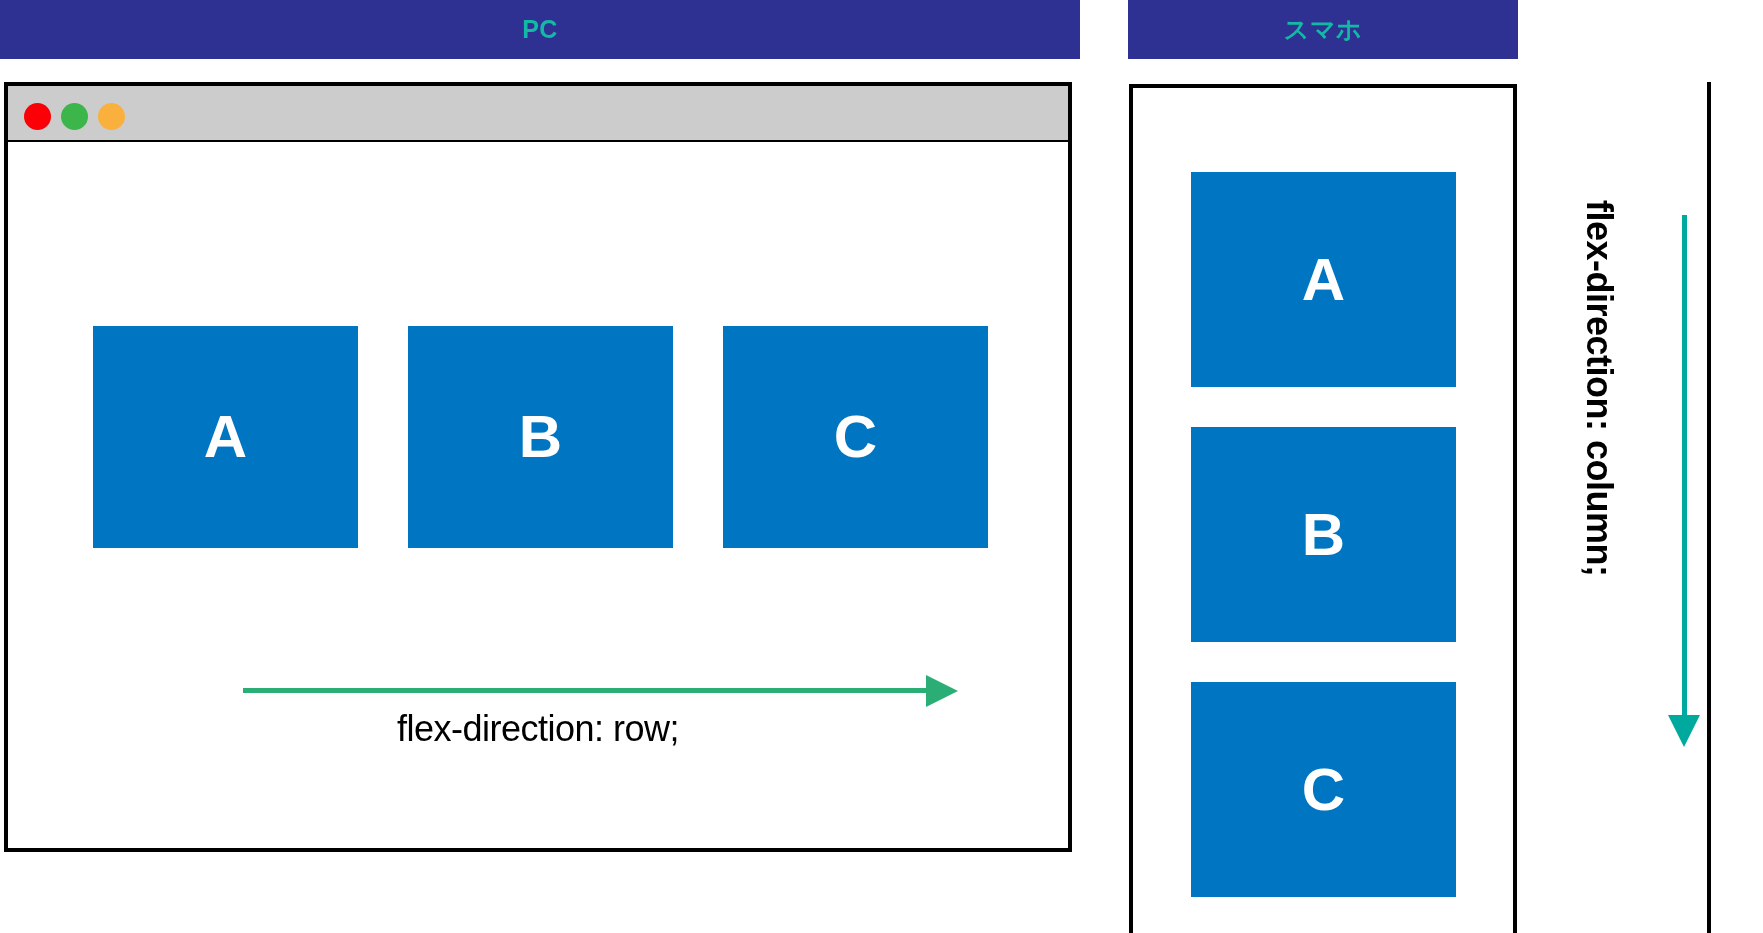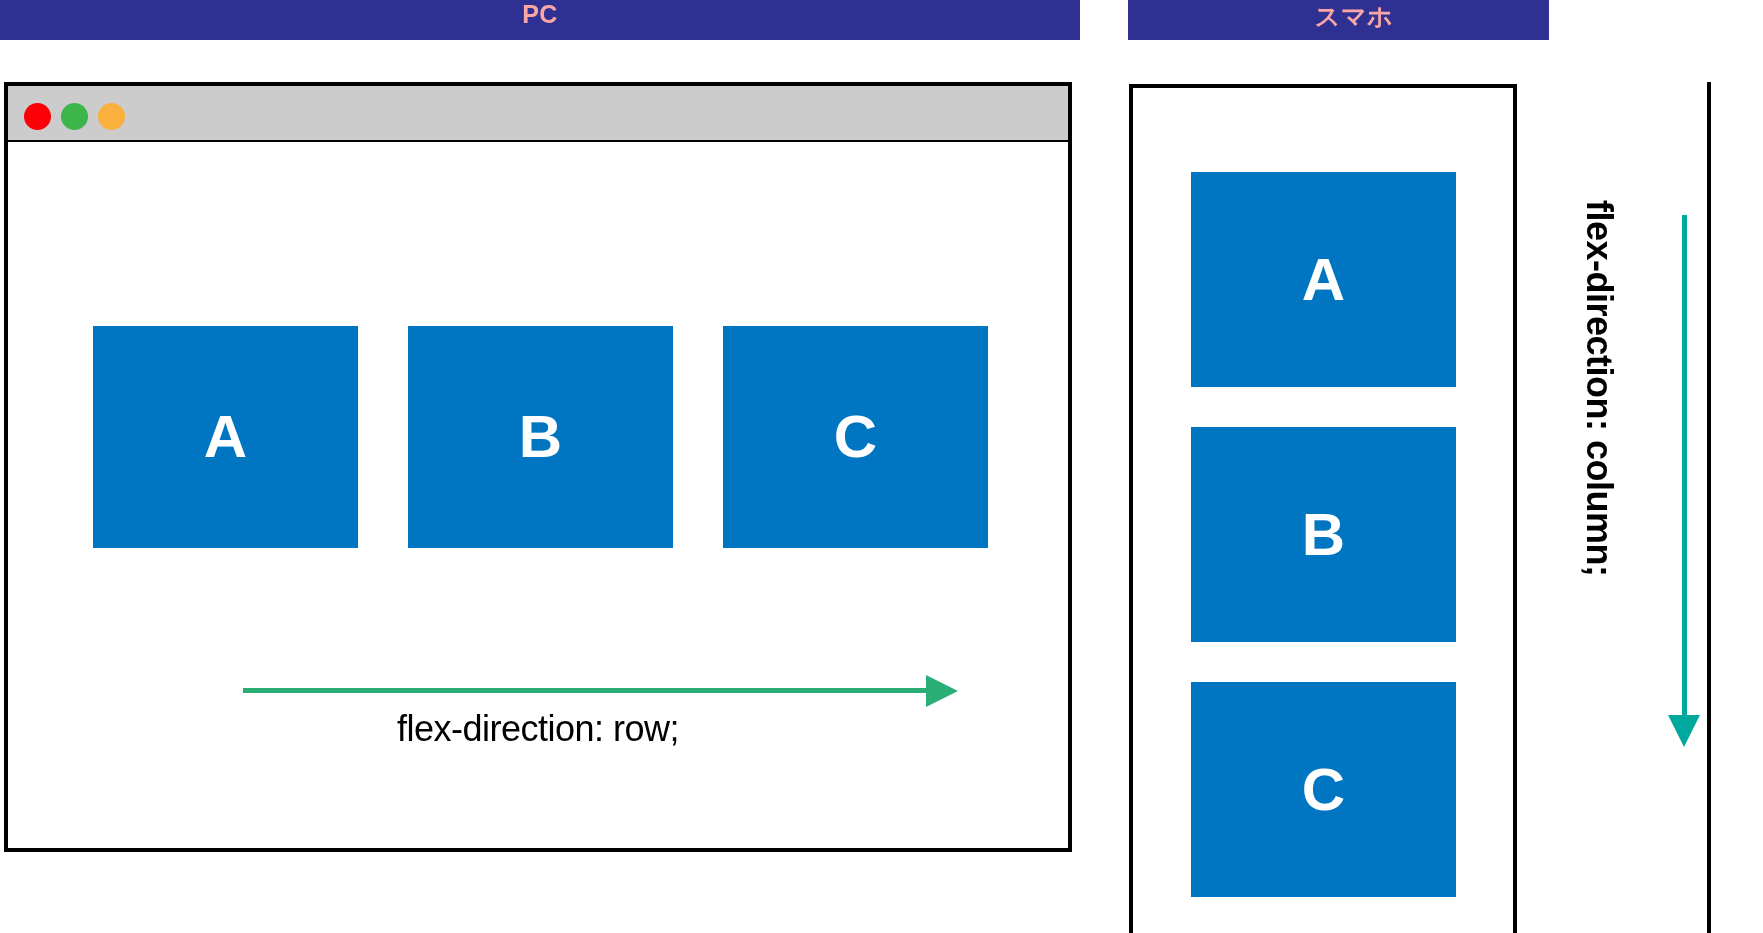--- a/index.html
+++ b/index.html
@@ -3,27 +3,27 @@
 <meta charset="utf-8">
 <style>
   html,body{margin:0;padding:0;background:#ffffff;}
   body{
     width:1763px;height:933px;position:relative;overflow:hidden;
     font-family:"Liberation Sans","DejaVu Sans",sans-serif;
   }
 
   
   .hdr{
-    position:absolute;top:0;height:40px;
-    background:#2E3192;color:#fca5a5;
-    display:flex;align-items:flex-start;justify-content:center;
+    position:absolute;top:0;height:59px;
+    background:#2E3192;color:#14b8a6;
+    display:flex;align-items:center;justify-content:center;
     font-weight:bold;letter-spacing:.5px;
   }
   #hdr-pc{left:0;width:1080px;font-size:25px;}
-  #hdr-sp{left:1128px;width:390px;font-size:25px;padding-left:31px;}
+  #hdr-sp{left:1128px;width:390px;font-size:25px;}
 
   
   #browser{
     position:absolute;left:4px;top:82px;width:1068px;height:770px;
     border:4px solid #000000;box-sizing:border-box;background:#ffffff;
   }
   #titlebar{
     position:absolute;left:0;top:0;right:0;height:56px;
     background:#CCCCCC;border-bottom:2px solid #000000;box-sizing:border-box;
   }

